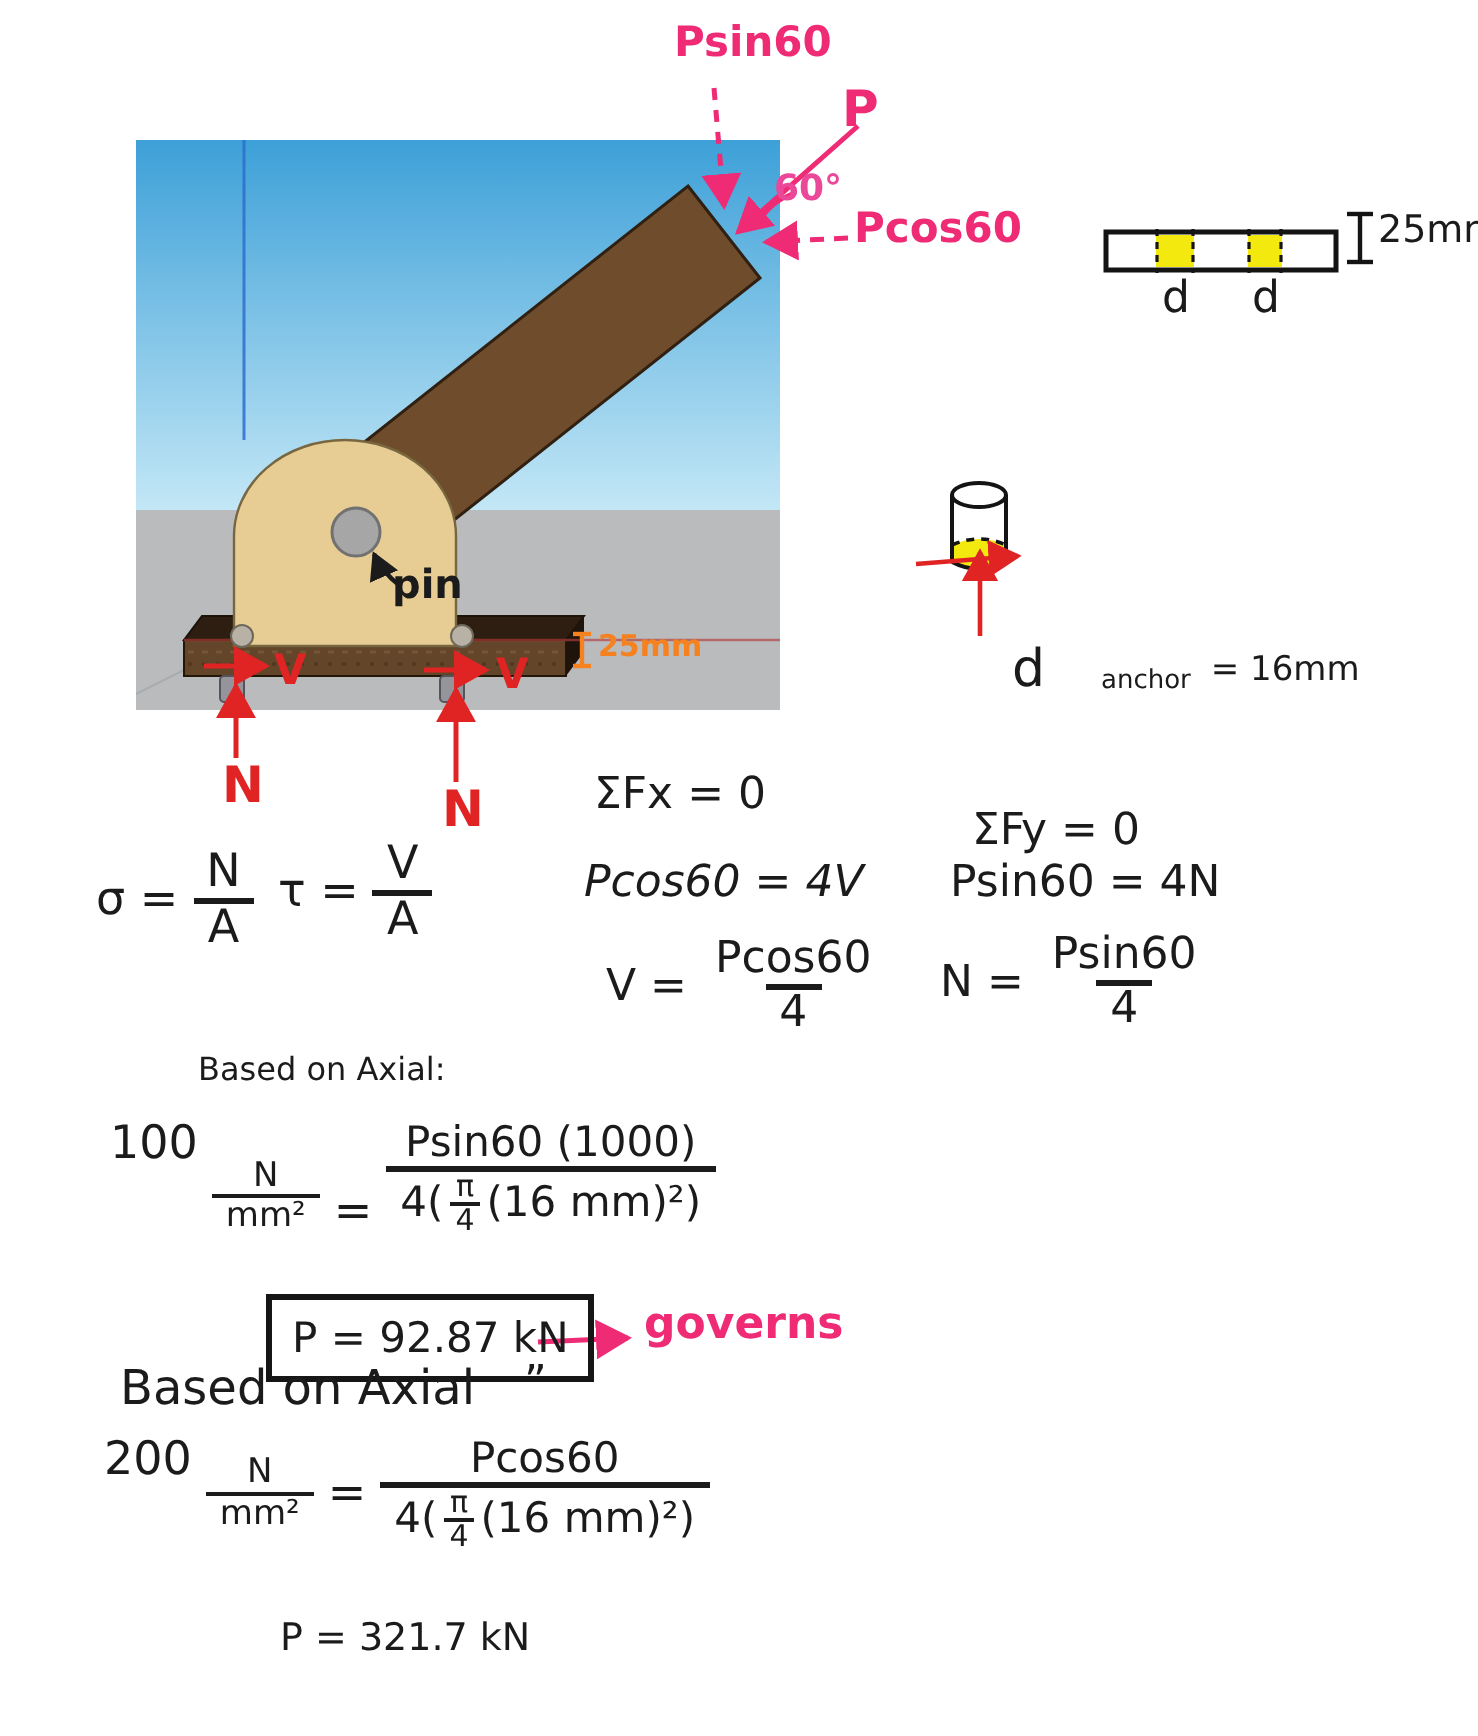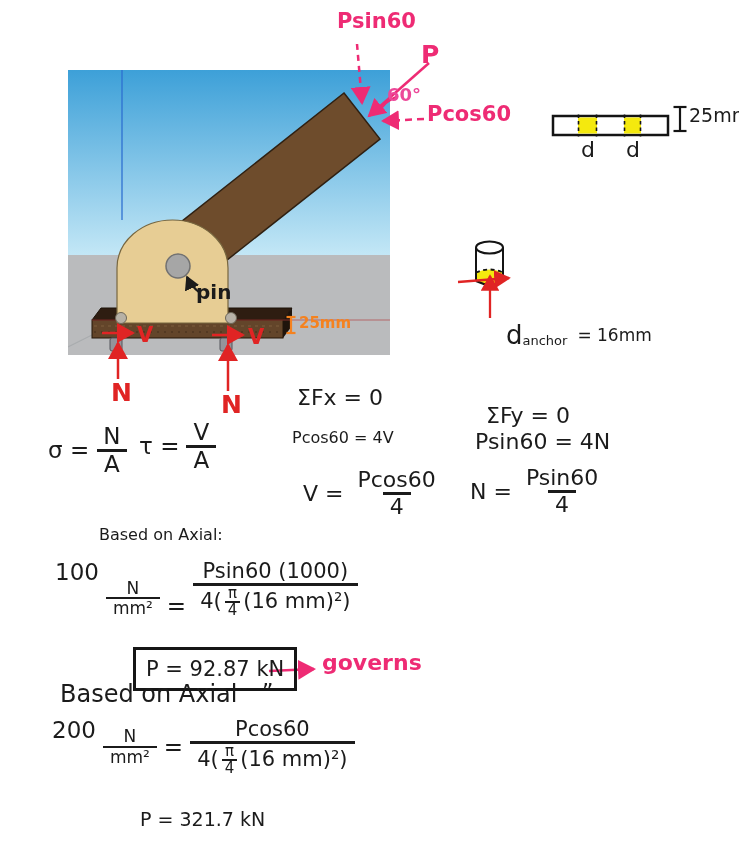--- a/index.html
+++ b/index.html
@@ -134,41 +134,41 @@
   <div class="t red" style="left:248px;top:326px;font-size:21px;">V</div>
   <div class="t red" style="left:111px;top:380px;font-size:25px;">N</div>
   <div class="t red" style="left:221px;top:392px;font-size:25px;">N</div>
 
   <div class="t" style="left:581px;top:138px;font-size:22px;">d</div>
   <div class="t" style="left:626px;top:138px;font-size:22px;">d</div>
   <div class="t" style="left:689px;top:106px;font-size:19px;">25mm</div>
 
   <div class="t anchor-line" style="left:506px;top:322px;">
     <span style="font-size:26px;">d</span>
-    <span style="font-size:13px;margin-bottom:2px;">anchor</span>
+    <span style="font-size:13px;margin-bottom:2px;padding-left:28px;">anchor</span>
     <span style="font-size:17px;margin:0 0 4px 10px;">= 16mm</span>
   </div>
 
   <div class="t eq" style="left:48px;top:424px;font-size:23px;">
     <span>σ =</span>
     <span class="frac">
       <span class="fn">N</span>
       <span class="fd">A</span>
     </span>
   </div>
   <div class="t eq" style="left:139px;top:420px;font-size:23px;">
     <span>τ =</span>
     <span class="frac">
       <span class="fn">V</span>
       <span class="fd">A</span>
     </span>
   </div>
 
   <div class="t" style="left:297px;top:386px;font-size:22px;">ΣFx = 0</div>
-  <div class="t" style="left:292px;top:430px;font-size:16px;">Pcos60 = 4V</div>
+  <div class="t" style="left:292px;top:430px;font-size:22px;font-style:italic;">Pcos60 = 4V</div>
   <div class="t eq" style="left:303px;top:468px;font-size:22px;">
     <span>V =</span>
     <span class="frac">
       <span class="fn">Pcos60</span>
       <span class="fd">4</span>
     </span>
   </div>
 
   <div class="t" style="left:486px;top:404px;font-size:22px;">ΣFy = 0</div>
   <div class="t" style="left:475px;top:430px;font-size:22px;">Psin60 = 4N</div>

